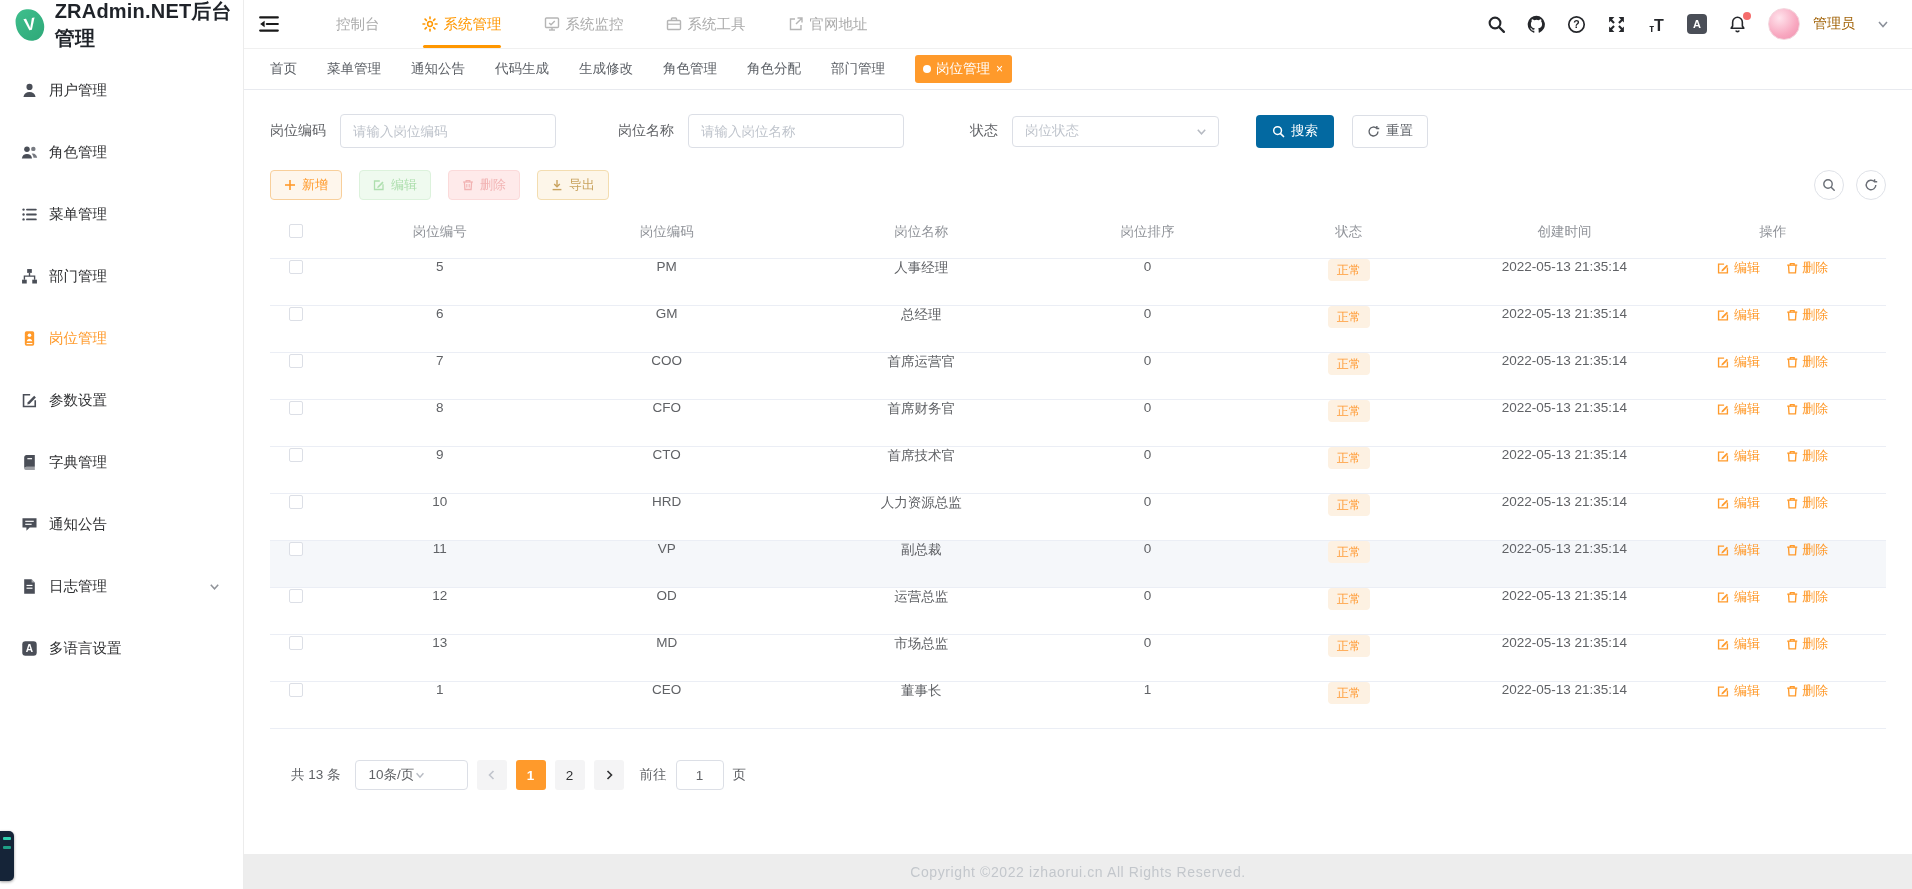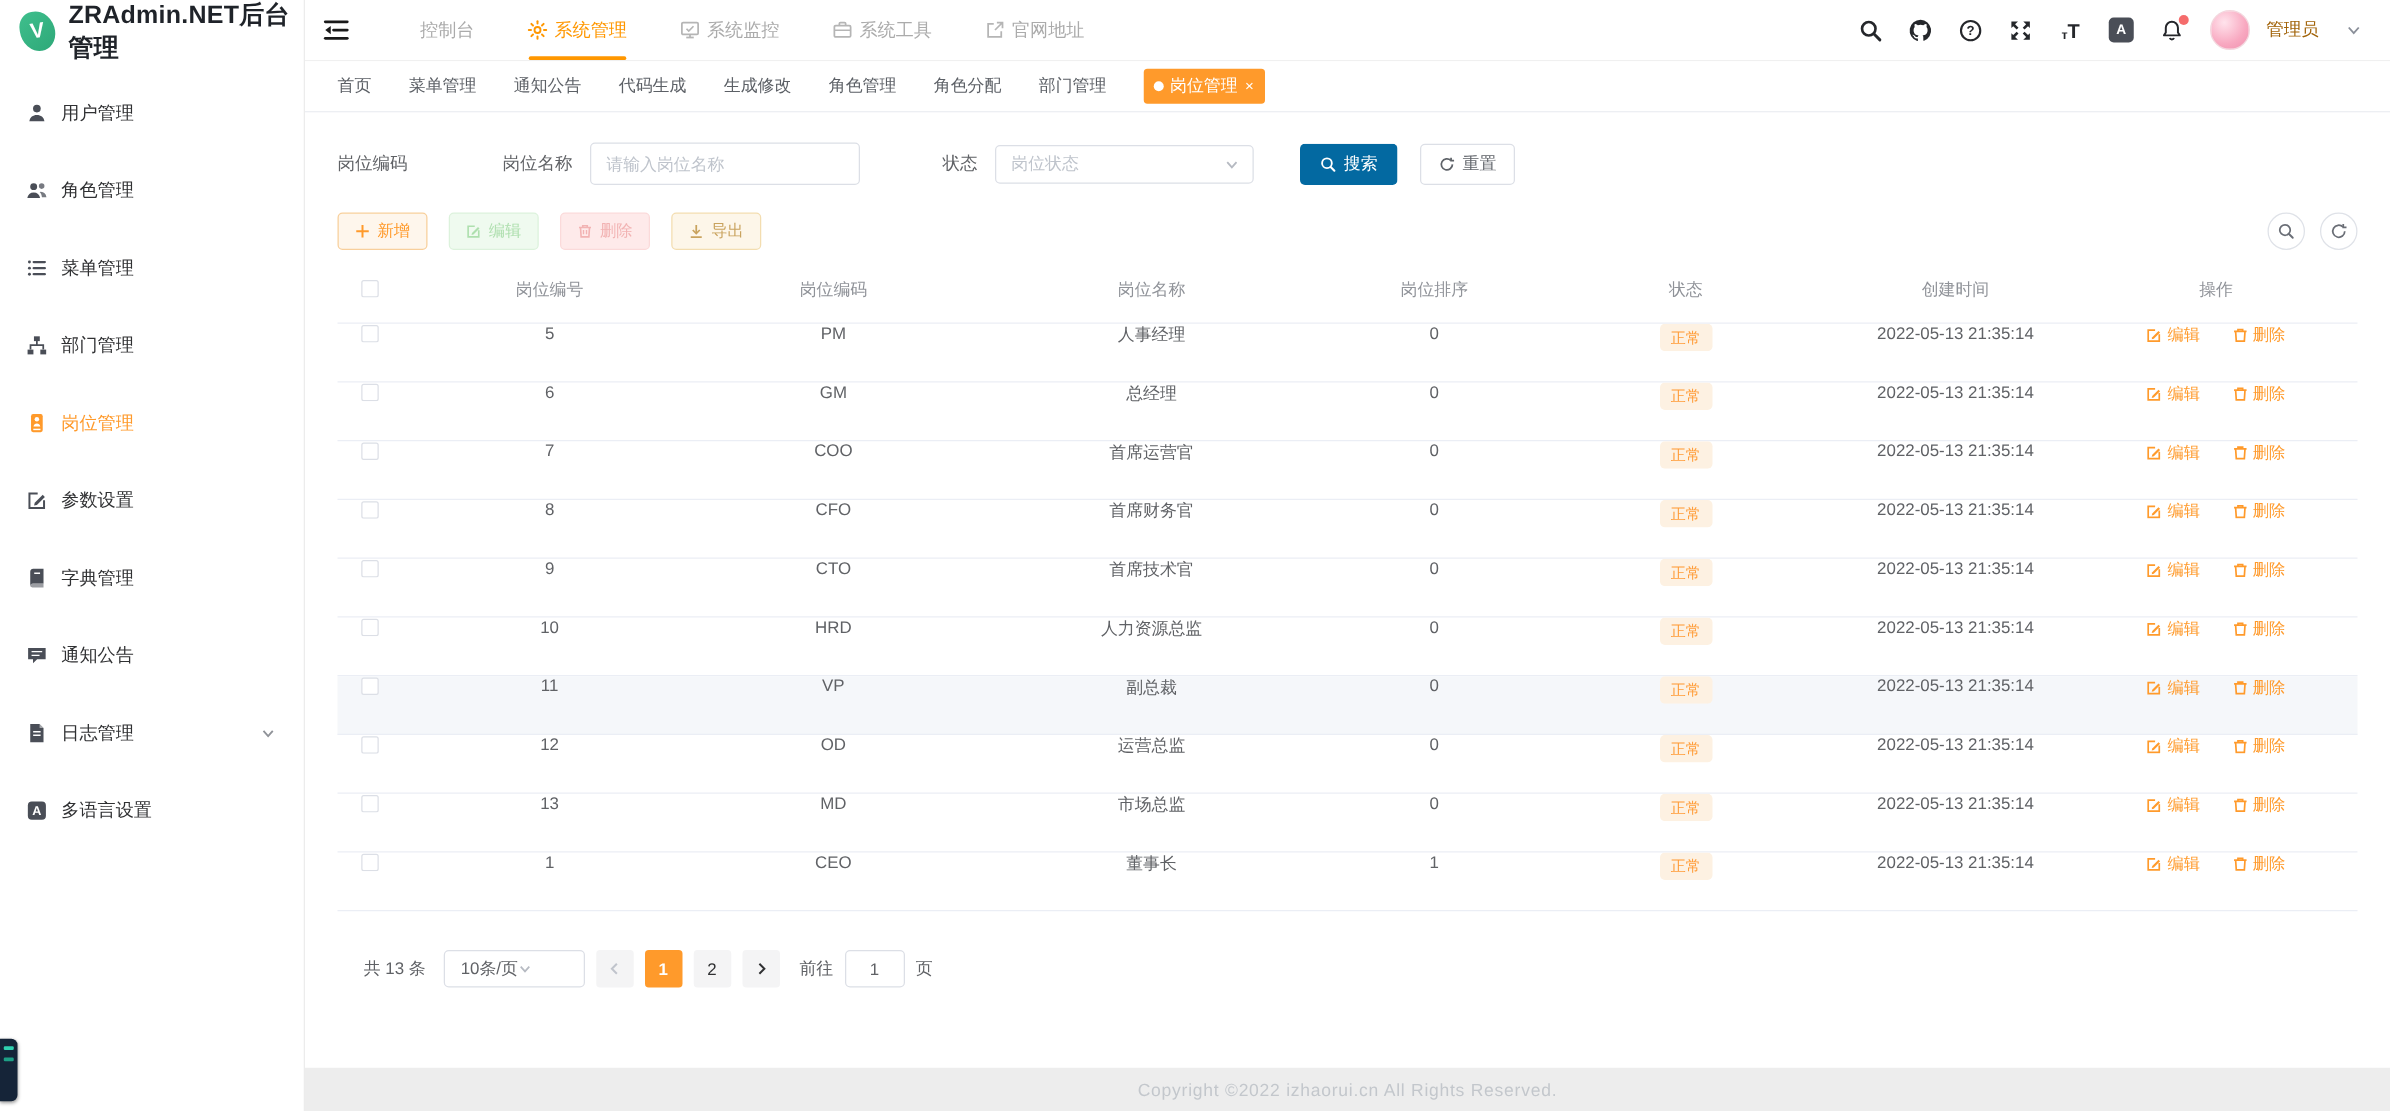--- a/index.html
+++ b/index.html
@@ -335,20 +335,21 @@
         <span class="tab-dot"></span>
         <span>岗位管理</span>
         <span class="tab-close">×</span>
       </span>
     </div>
 
     <div class="content">
 
       <div class="filter-row">
         <span class="f-label">岗位编码</span>
+        <input class="f-input" placeholder="请输入岗位编码" style="">
         <span class="gap1"></span>
         <span class="f-label">岗位名称</span>
         <input class="f-input" placeholder="请输入岗位名称" style="">
         <span class="gap2"></span>
         <span class="f-label">状态</span>
         <div class="f-select">
           <span>岗位状态</span>
           <svg class="sel-chev" viewBox="0 0 14 14">
               <polyline points="3,5 7,9.5 11,5" fill="none" stroke="currentColor" stroke-width="1.6"></polyline>
             </svg>

